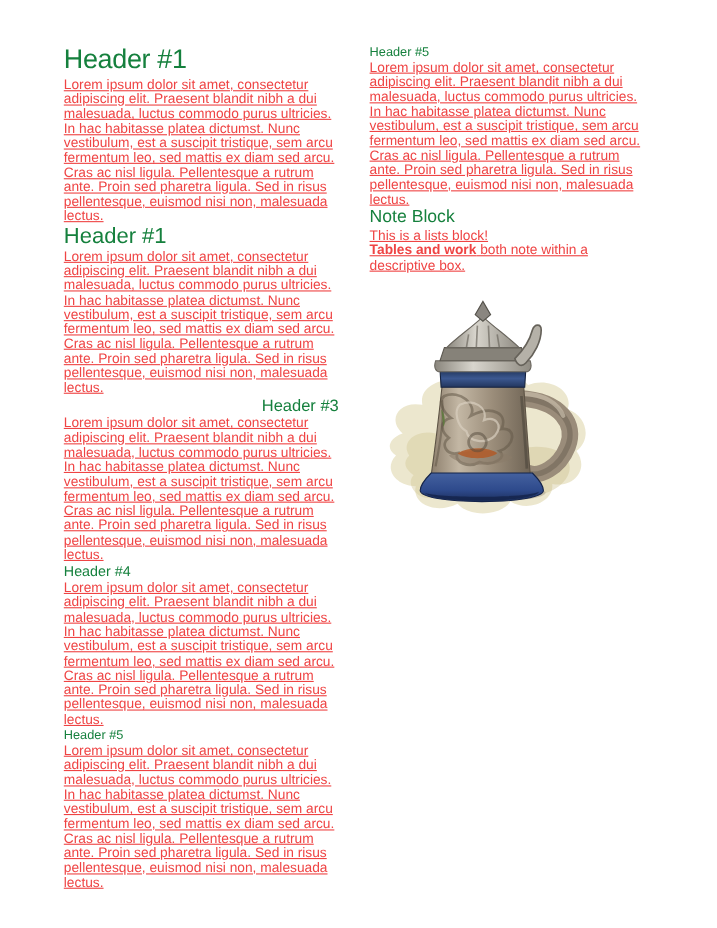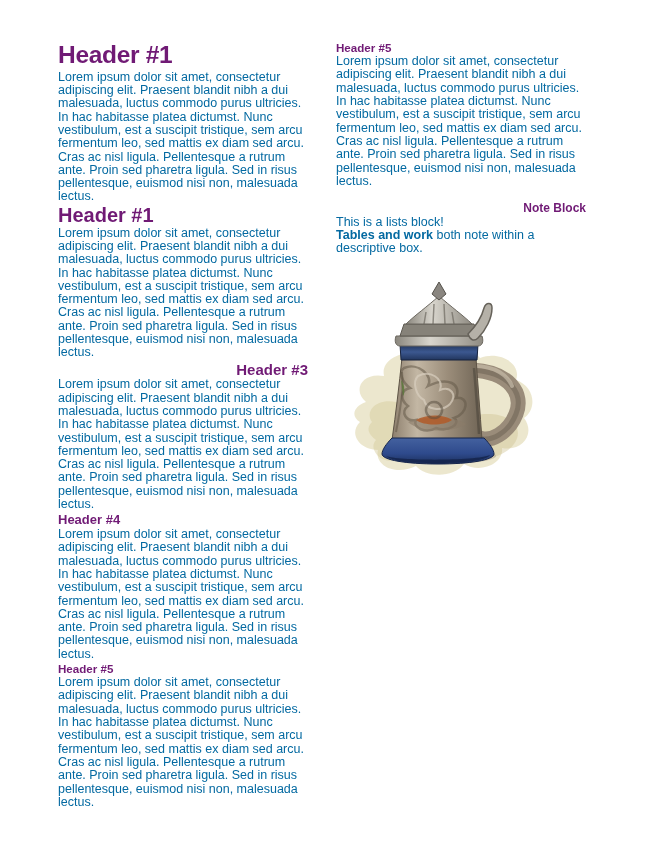--- a/index.html
+++ b/index.html
@@ -17,30 +17,31 @@
     gap:28px;
     padding:30px 0 0 58px;
     box-sizing:border-box;
   }
   .col { width:250px; flex:0 0 250px; }
 
   .body-p {
     font-size:12.5px;
     line-height:13.3px;
     margin:0;
-    color:#0369a1;
+    color:#ef4444;
+    text-decoration:underline;
   }
-  h1,h2,h3,h4,h5,h6 { color:#701a75; font-weight:700; line-height:1.05; margin:0; }
+  h1,h2,h3,h4,h5,h6 { color:#15803d; font-weight:400; line-height:1.05; margin:0; }
   h1 { font-size:24.5px; margin:12px 0 3px; letter-spacing:-0.3px; }
   h2 { font-size:20px;   margin:1px 0 1px; }
   h3 { font-size:15px;   margin:2px 0 1px;text-align:right; }
   h4 { font-size:13px;   margin:2px 0 1px; }
   h5 { font-size:11.6px; margin:2px 0 1px; }
   h5.first { margin-top:12px; }
-  h6 { font-size:12px;   margin:14px 0 1px;text-align:right; }
+  h6 { font-size:16px;   margin:2px 0 1px; }
   .bold-lead { font-weight:700; }
 
   .figure-wrap {
     margin:16px 0 0 2px;
     width:224px; height:212px;
   }
 </style>
 </head>
 <body>
 

